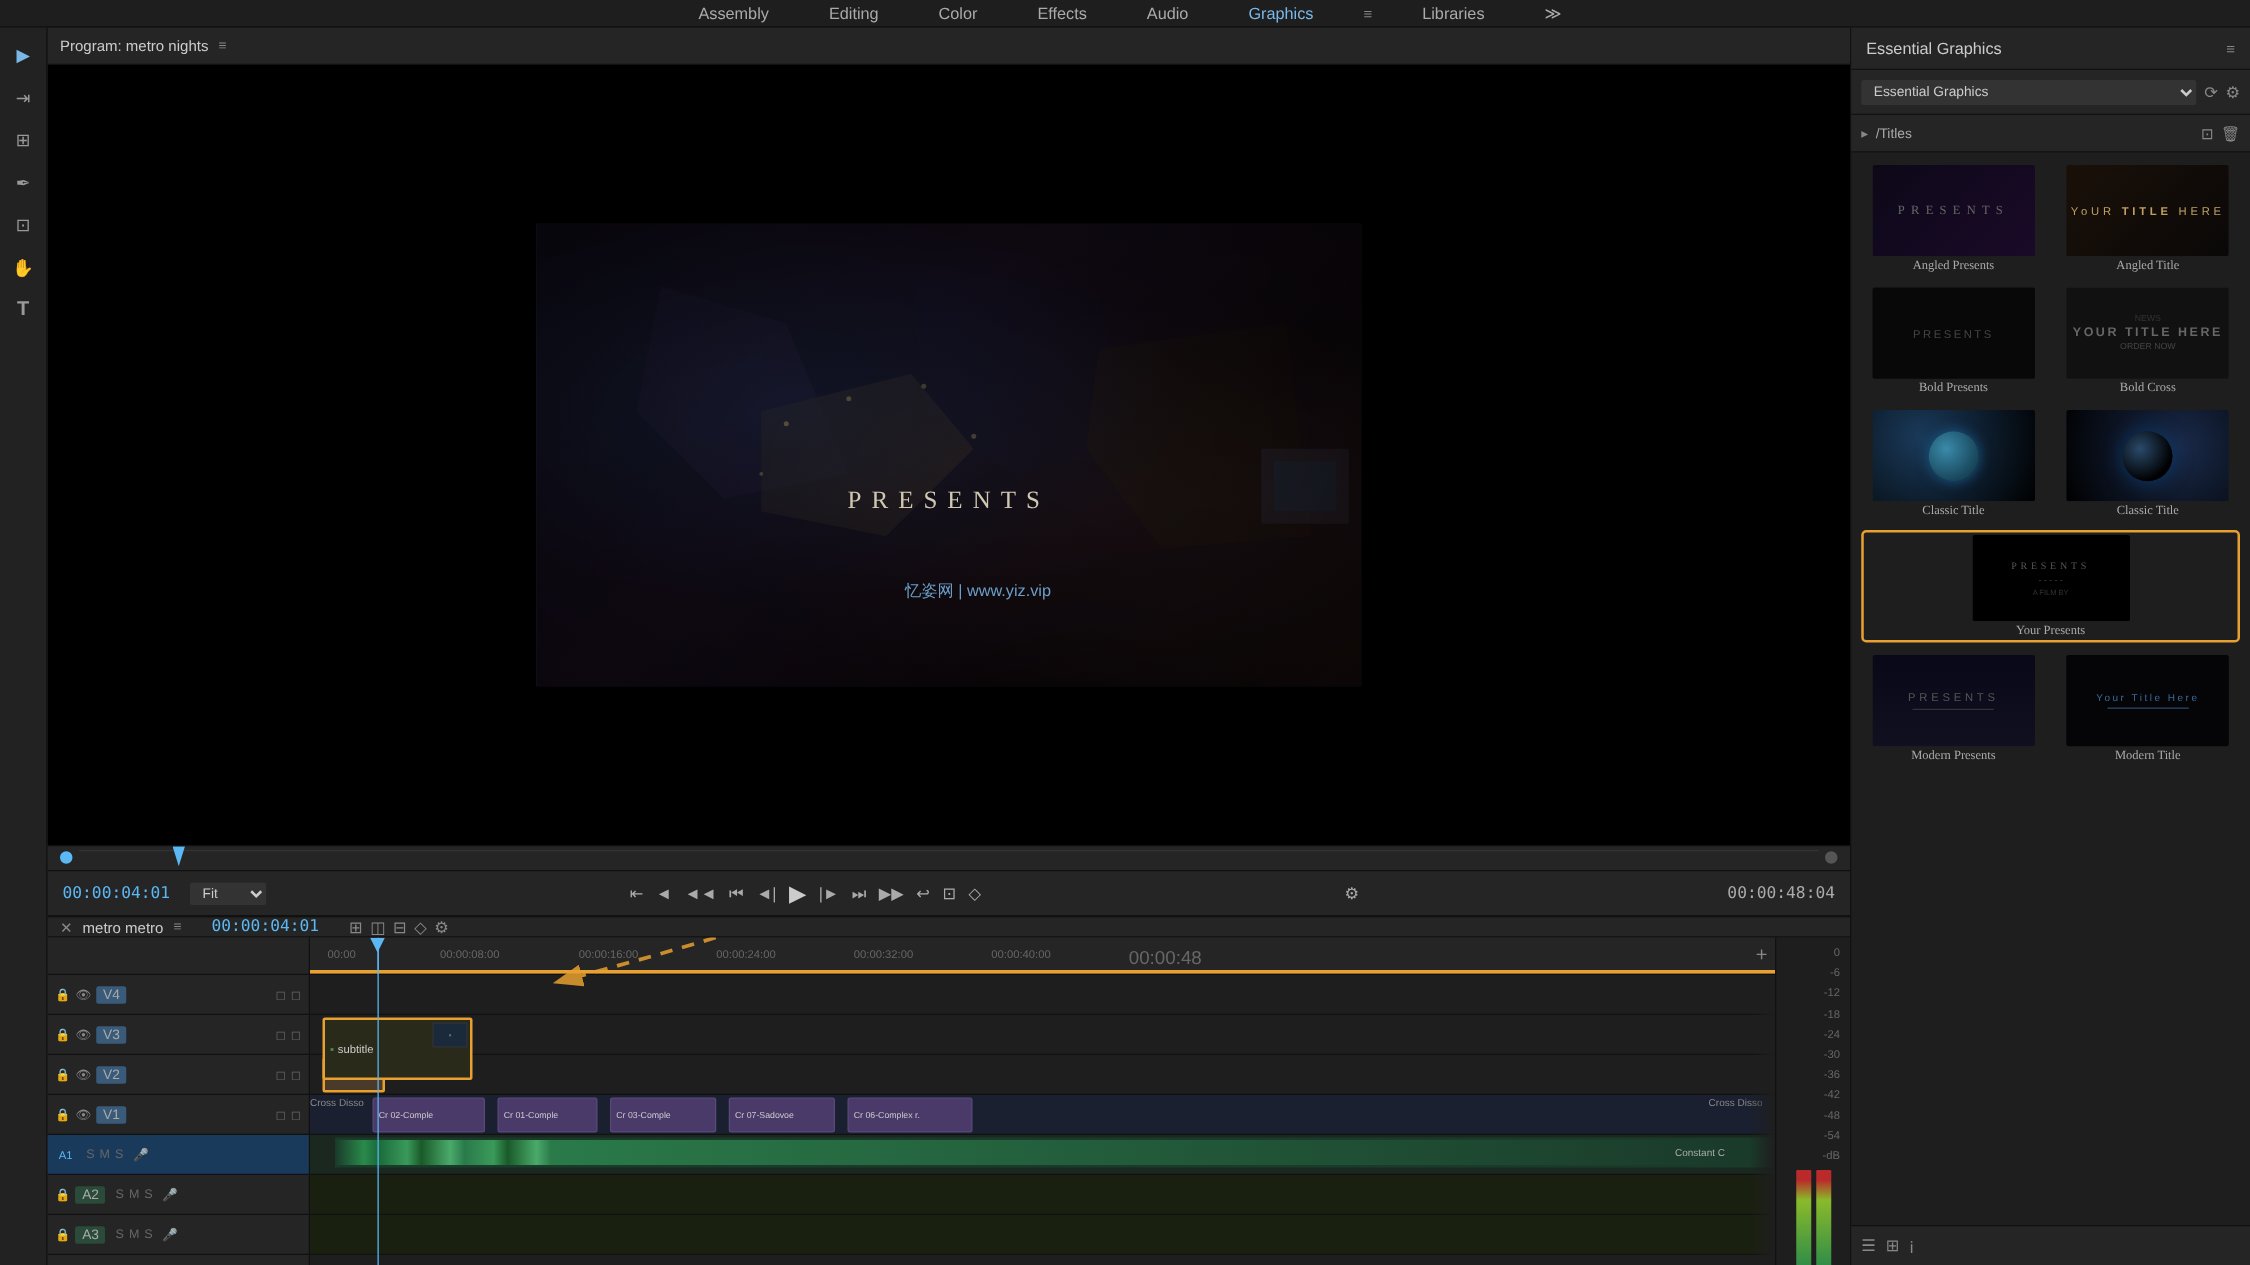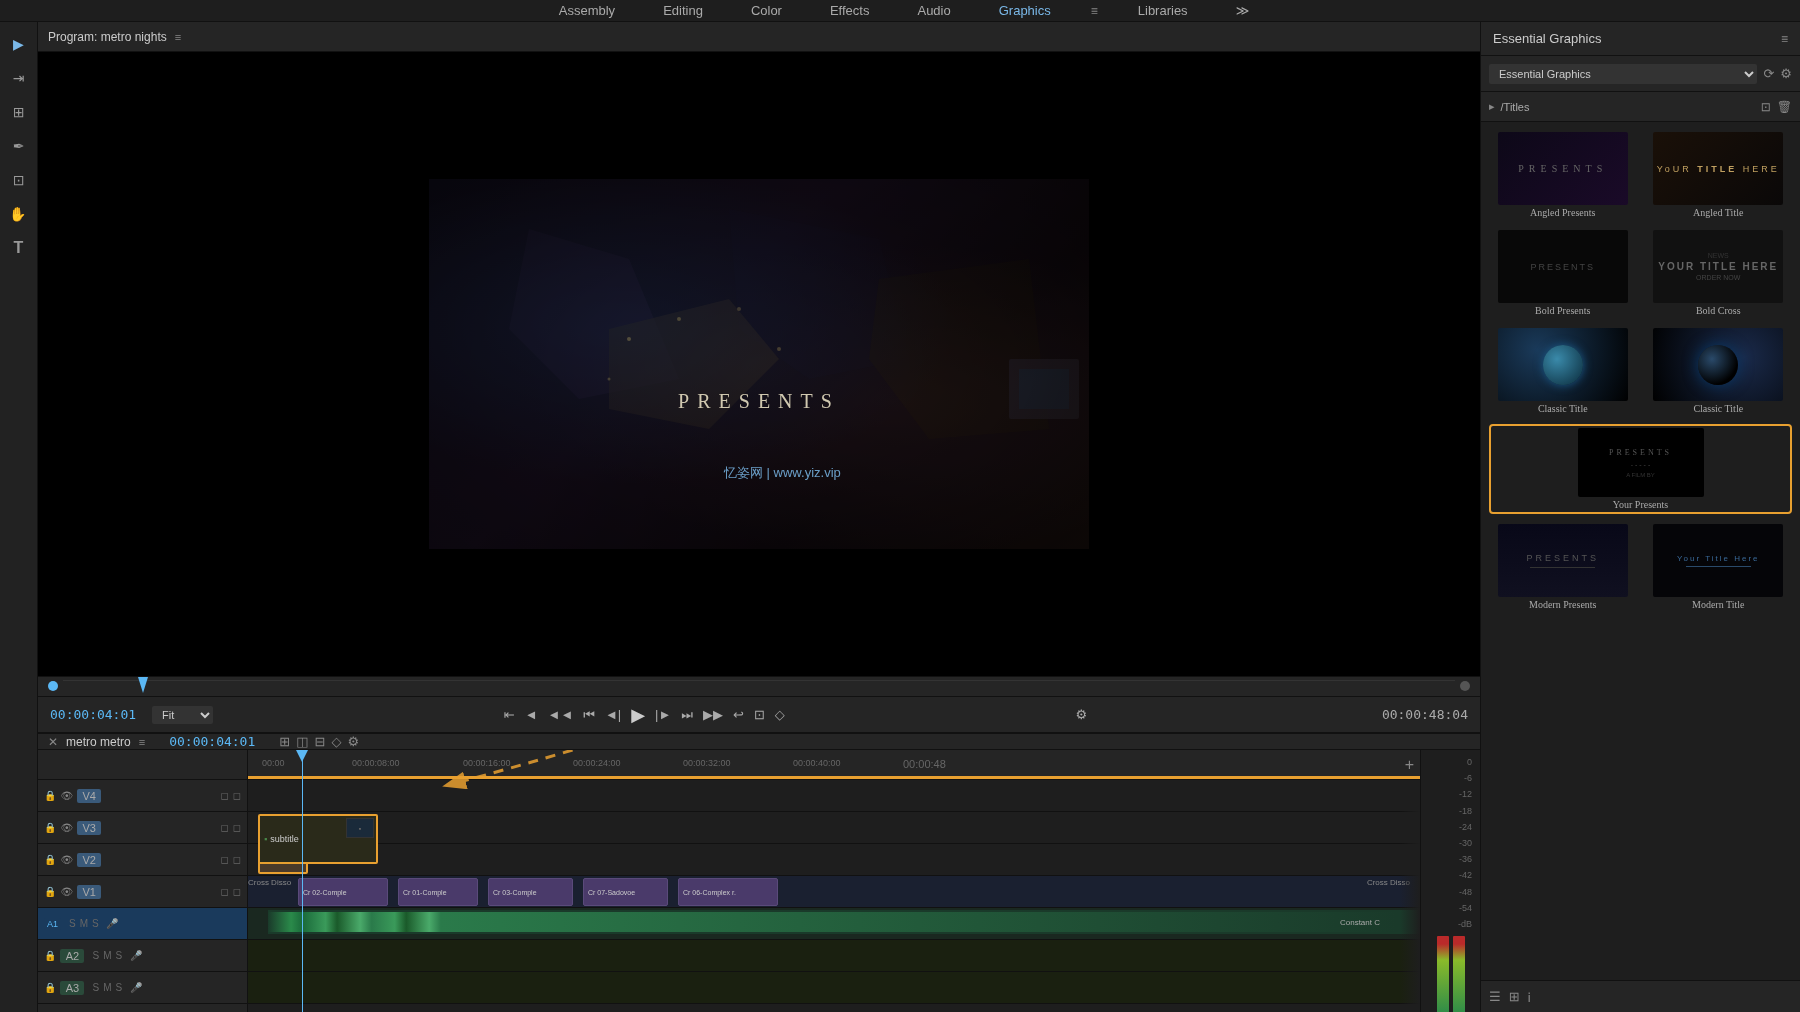--- a/index.html
+++ b/index.html
@@ -763,21 +763,21 @@
 
         <div class="timeline-tracks" style="position:relative;">
 
           <div class="ruler-container">
             <div style="position:absolute; top:8px; left:14px; font-size:9px; color:#666;">00:00</div>
             <div style="position:absolute; top:8px; left:104px; font-size:9px; color:#666;">00:00:08:00</div>
             <div style="position:absolute; top:8px; left:215px; font-size:9px; color:#666;">00:00:16:00</div>
             <div style="position:absolute; top:8px; left:325px; font-size:9px; color:#666;">00:00:24:00</div>
             <div style="position:absolute; top:8px; left:435px; font-size:9px; color:#666;">00:00:32:00</div>
             <div style="position:absolute; top:8px; left:545px; font-size:9px; color:#666;">00:00:40:00</div>
-            <div style="position:absolute; top:8px; left:655px; font-size:11px; color:#666;">00:00:48</div>
+            <div style="position:absolute; top:8px; left:655px; font-size:15px; color:#666;">00:00:48</div>
 
             <div style="position:absolute; top:0; left:48px; width:12px; height:12px; background:#5bb8f5; clip-path:polygon(50% 100%,0 0,100% 0); z-index:10;"></div>
             <div style="position:absolute; top:10px; left:54px; width:1px; height:20px; background:#5bb8f5; z-index:10;"></div>
 
             <div style="position:absolute; bottom:0; left:0; right:0; height:3px; background:linear-gradient(90deg, #e8a030 0%, #e8a030 100%);"></div>
           </div>
 
           <svg style="position:absolute; top:-10px; left:0; width:100%; height:50px; pointer-events:none; z-index:30; overflow:visible;">
             <defs>
               <marker id="arrowhead" markerWidth="8" markerHeight="6" refX="6" refY="3" orient="auto">

